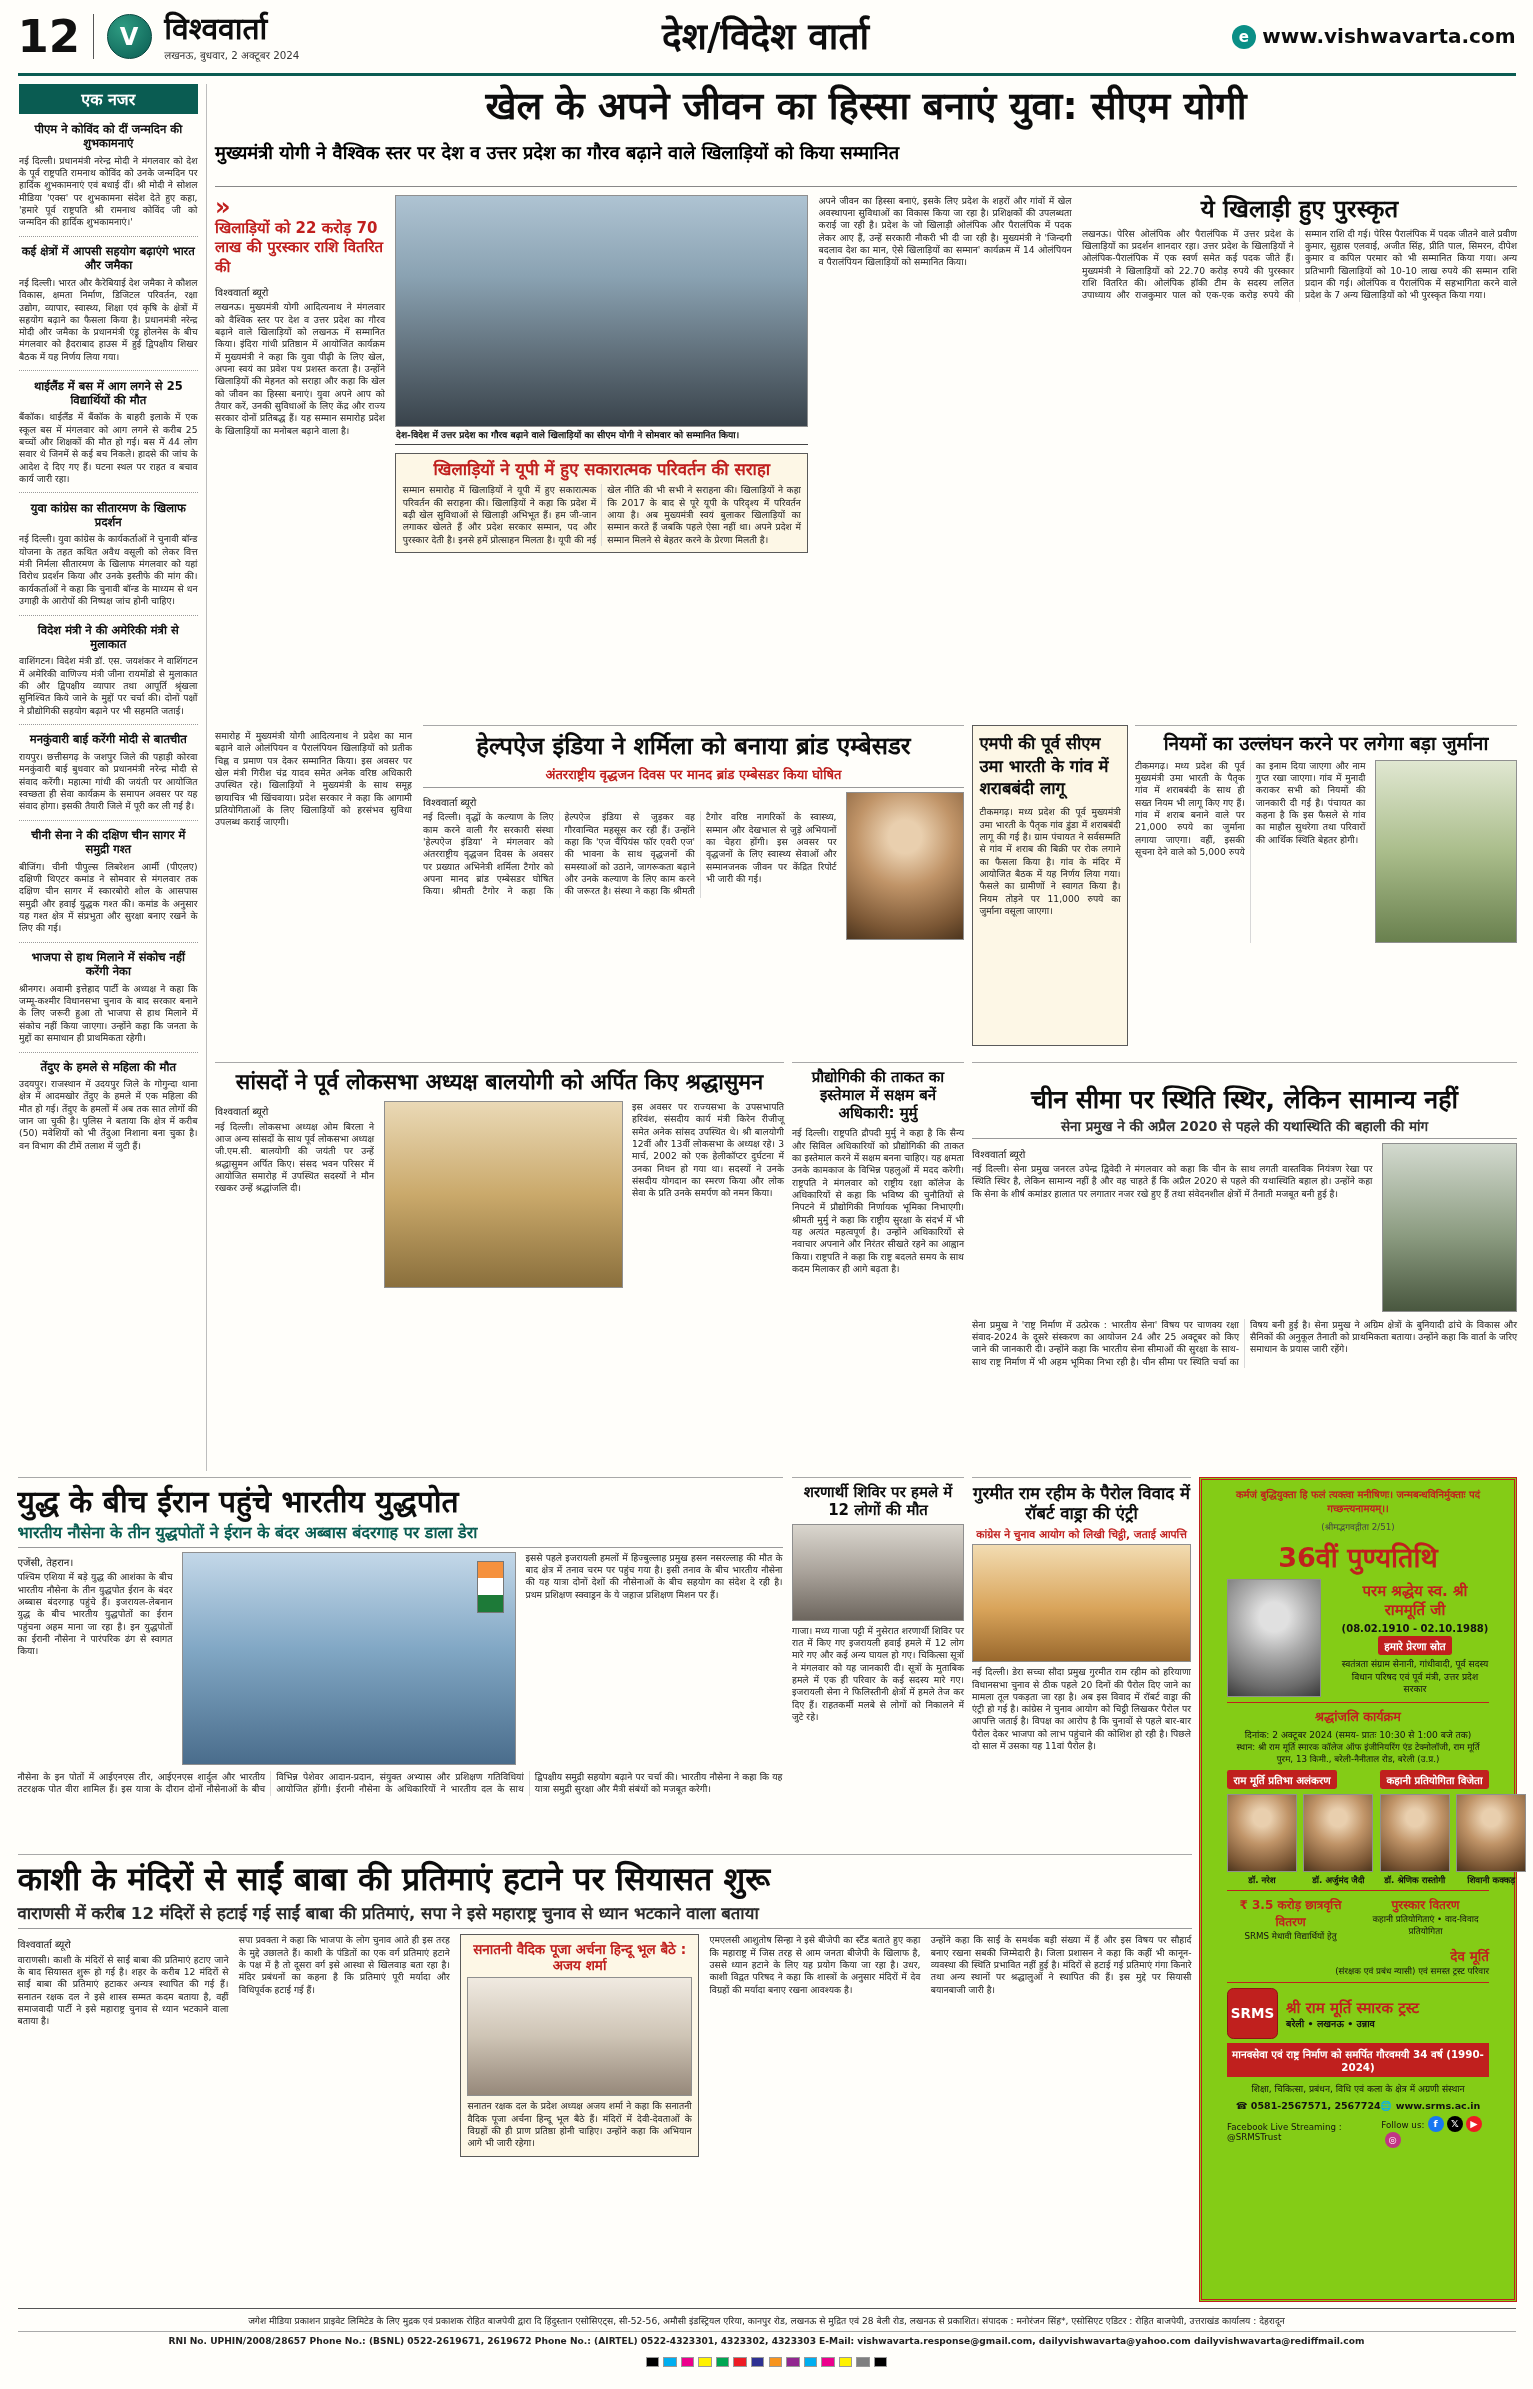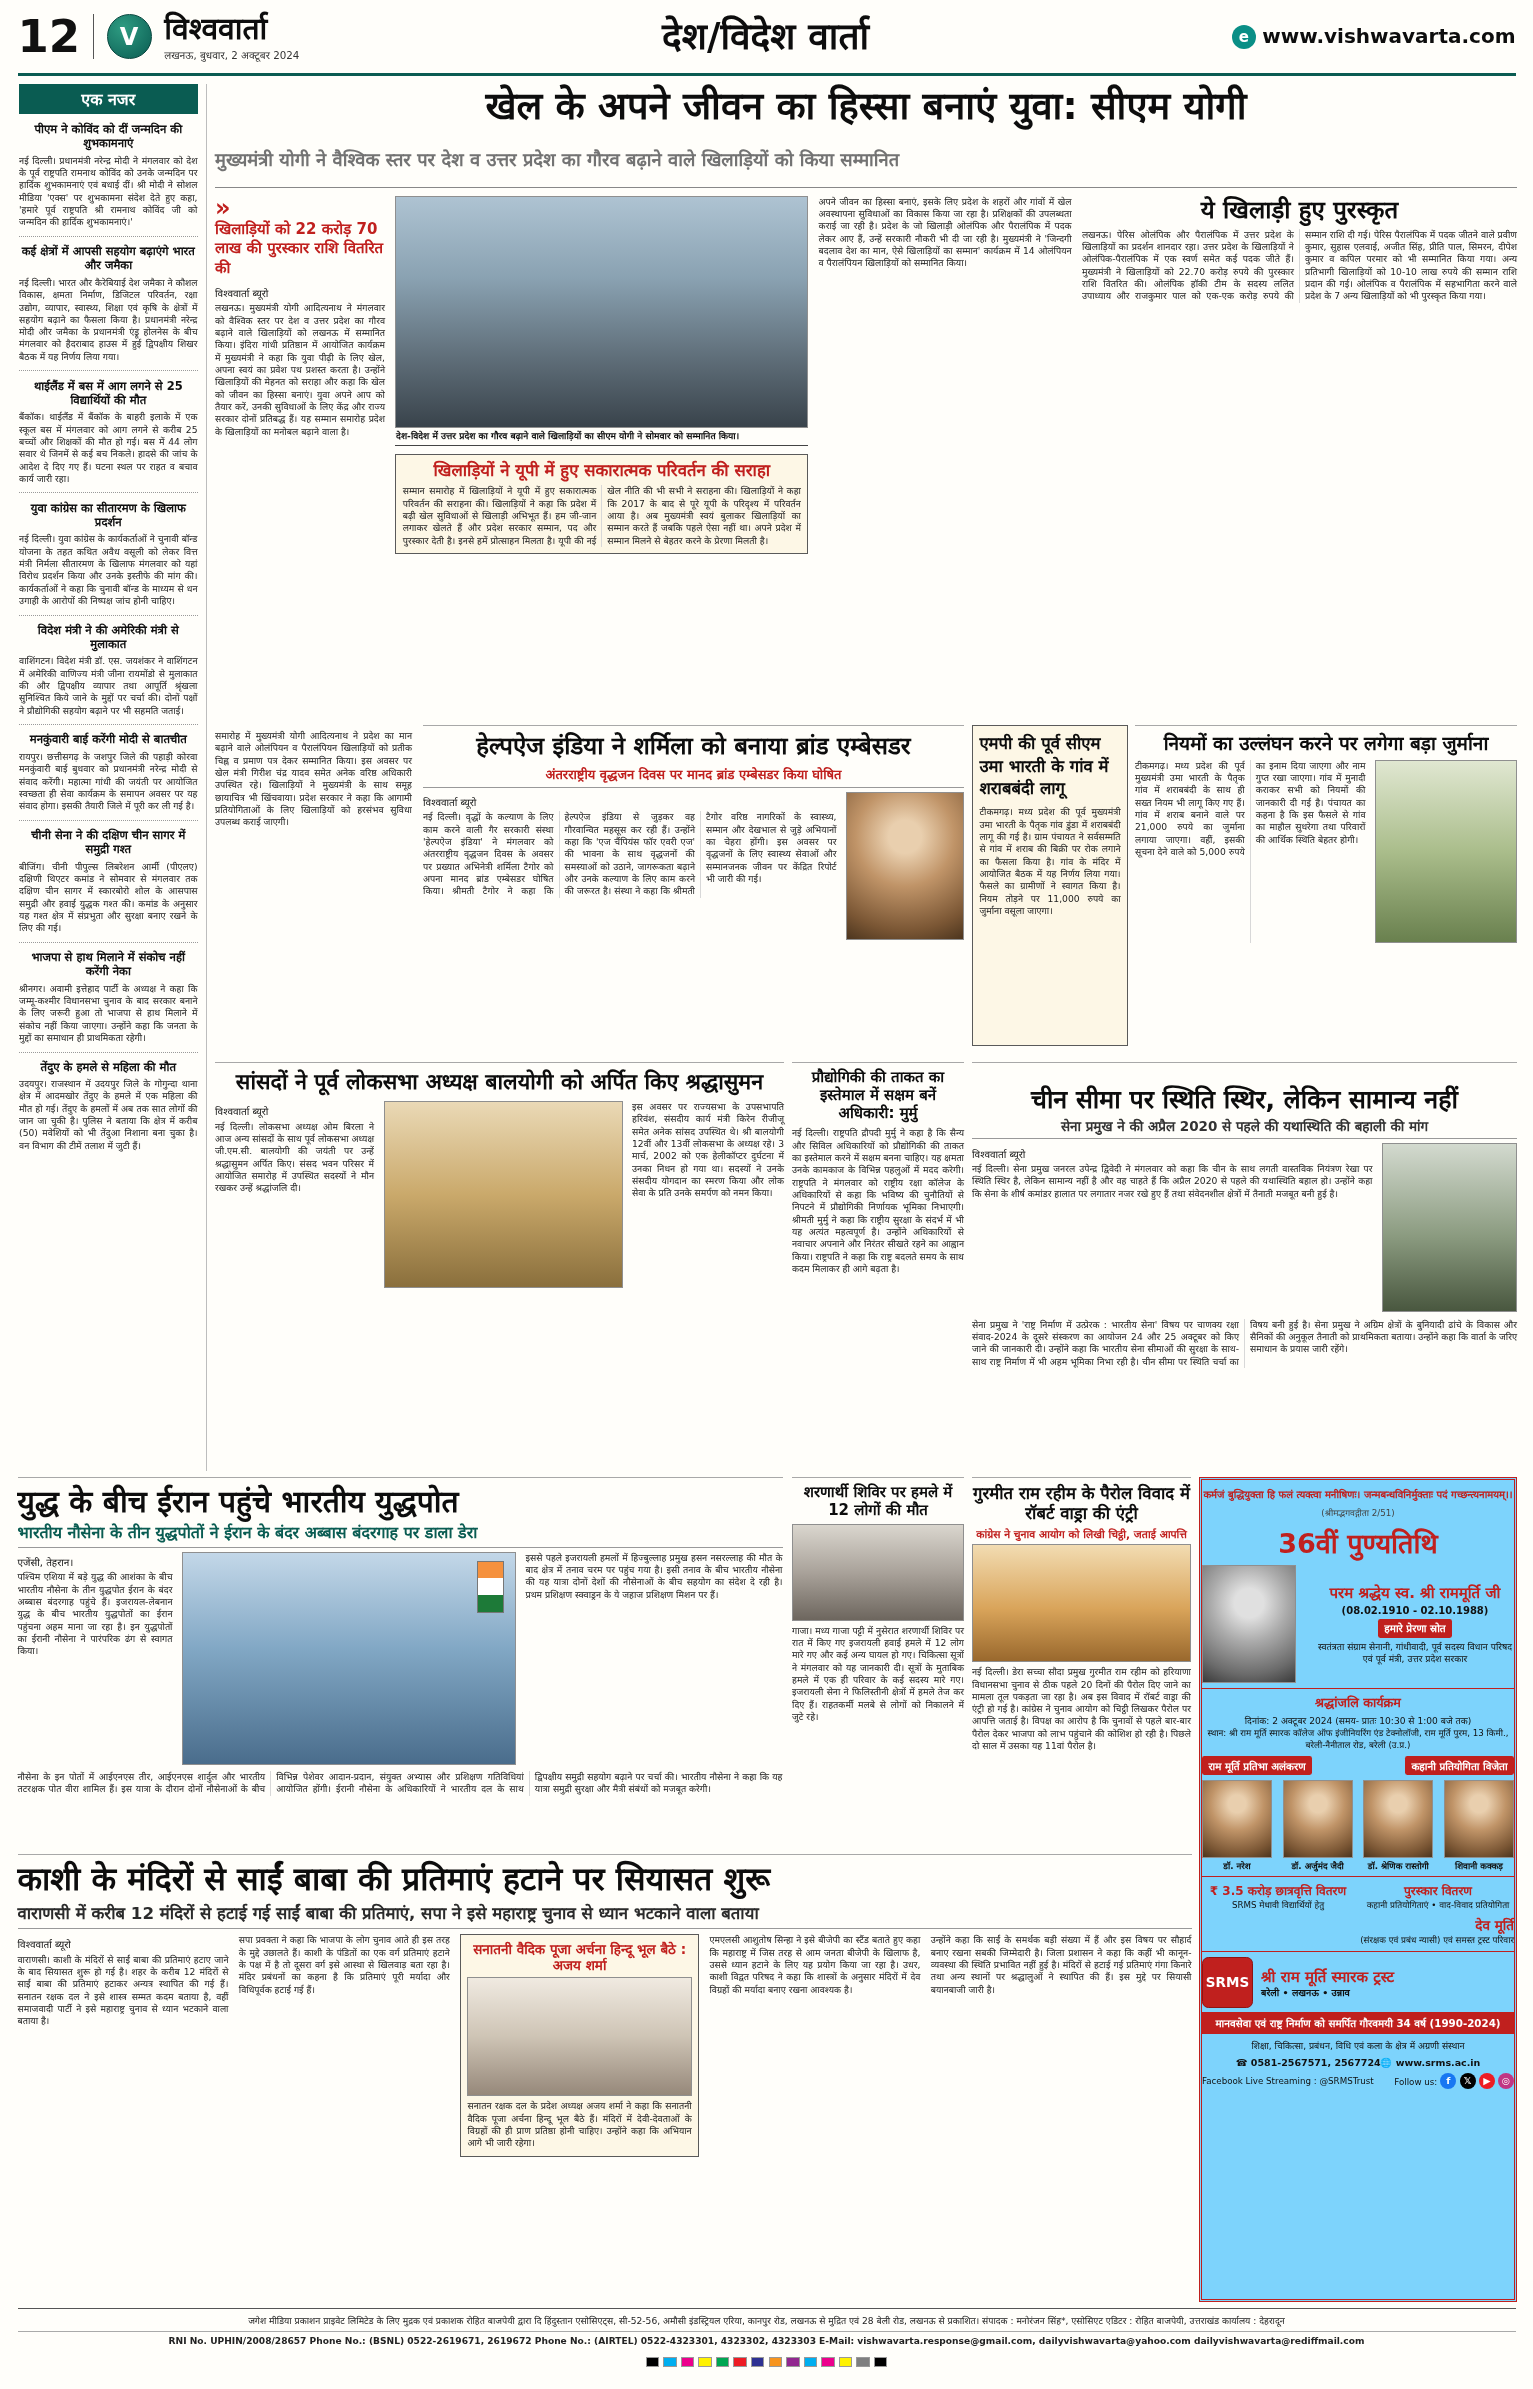--- a/index.html
+++ b/index.html
@@ -35,21 +35,21 @@
   .ph-parl{background:linear-gradient(180deg,#ead9b6 0%,#caa96b 50%,#8a6f3c 100%)}
   .ph-general{background:linear-gradient(180deg,#d3dacf 0%,#8b9b80 55%,#49573f 100%)}
   .ph-navy{background:linear-gradient(180deg,#c3d7e8 0%,#82a8c5 45%,#4a6d8c 100%)}
   .ph-gaza{background:linear-gradient(180deg,#dad6ce 0%,#a9a29a 50%,#6d665e 100%)}
   .ph-guru{background:linear-gradient(180deg,#f2dcb2 0%,#d9a45a 55%,#99682d 100%)}
   .ph-sai{background:linear-gradient(180deg,#f0eae1 0%,#cec4b5 50%,#96887a 100%)}
   .ph-rm{background:radial-gradient(circle at 50% 32%,#e0e0e0 16%,#ababab 42%,#6b6b6b 78%,#3a3a3a)}
   .flag{position:absolute;right:11px;top:8px;width:27px;height:52px;border:0.8px solid #777}
   .flag div{height:33.33%}
   
-  .ad{border:3.2px double #c0201e;background:#7dd3fc;padding:8px 0;display:flex;flex-direction:column;gap:4.8px}
+  .ad{border:3.2px double #c0201e;background:#84cc16;padding:8px 25px;display:flex;flex-direction:column;gap:4.8px}
   .ad .red{color:#c0201e;font-weight:bold}
   .pill{background:#c0201e;color:#fff;font-weight:bold;font-size:10.3px;padding:2.4px 6.4px;display:inline-block;border-radius:2.4px}
   .srms-logo{width:51px;height:51px;border-radius:6.4px;background:#c0201e;color:#fff;display:flex;align-items:center;justify-content:center;font-weight:bold;font-size:13.5px;border:1.6px solid #8d1414}
   .soc{width:16px;height:16px;border-radius:50%;color:#fff;font-size:9.5px;font-weight:bold;display:inline-flex;align-items:center;justify-content:center;margin-left:3.2px}
   .swatch{width:13.5px;height:10.3px;display:inline-block;border:0.4px solid #999}
 </style>
 </head>
 <body>
 
 <div class="page">
@@ -96,21 +96,21 @@
     <hr class="sep">
     <h3>भाजपा से हाथ मिलाने में संकोच नहीं करेंगी नेका</h3>
     <div class="body">श्रीनगर। अवामी इत्तेहाद पार्टी के अध्यक्ष ने कहा कि जम्मू-कश्मीर विधानसभा चुनाव के बाद सरकार बनाने के लिए जरूरी हुआ तो भाजपा से हाथ मिलाने में संकोच नहीं किया जाएगा। उन्होंने कहा कि जनता के मुद्दों का समाधान ही प्राथमिकता रहेगी।</div>
     <hr class="sep">
     <h3>तेंदुए के हमले से महिला की मौत</h3>
     <div class="body">उदयपुर। राजस्थान में उदयपुर जिले के गोगुन्दा थाना क्षेत्र में आदमखोर तेंदुए के हमले में एक महिला की मौत हो गई। तेंदुए के हमलों में अब तक सात लोगों की जान जा चुकी है। पुलिस ने बताया कि क्षेत्र में करीब (50) मवेशियों को भी तेंदुआ निशाना बना चुका है। वन विभाग की टीमें तलाश में जुटी हैं।</div>
   </div>
 
   <div class="abs" style="left:215px;top:84px;width:1302px">
     <div class="hd" style="font-size:38px;text-align:center">खेल के अपने जीवन का हिस्सा बनाएं युवा: सीएम योगी</div>
-    <div class="hd" style="font-size:18.3px;color:#737373;margin-top:20px;padding-bottom:17px;border-bottom:0.8px solid #888">मुख्यमंत्री योगी ने वैश्विक स्तर पर देश व उत्तर प्रदेश का गौरव बढ़ाने वाले खिलाड़ियों को किया सम्मानित</div>
+    <div class="hd" style="font-size:18.3px;color:#000000;margin-top:13px;padding-bottom:23px;border-bottom:0.8px solid #888">मुख्यमंत्री योगी ने वैश्विक स्तर पर देश व उत्तर प्रदेश का गौरव बढ़ाने वाले खिलाड़ियों को किया सम्मानित</div>
     <div style="display:flex;gap:10.3px;margin-top:7.2px">
 
       <div style="width:170px;flex:none">
         <span class="kick" style="font-size:24px;line-height:1">»</span>
         <div class="kick" style="font-size:15px;line-height:1.3">खिलाड़ियों को 22 करोड़ 70 लाख की पुरस्कार राशि वितरित की</div>
         <div class="byline" style="margin-top:8px">विश्ववार्ता ब्यूरो</div>
         <div class="body">लखनऊ। मुख्यमंत्री योगी आदित्यनाथ ने मंगलवार को वैश्विक स्तर पर देश व उत्तर प्रदेश का गौरव बढ़ाने वाले खिलाड़ियों को लखनऊ में सम्मानित किया। इंदिरा गांधी प्रतिष्ठान में आयोजित कार्यक्रम में मुख्यमंत्री ने कहा कि युवा पीढ़ी के लिए खेल, अपना स्वयं का प्रवेश पथ प्रशस्त करता है। उन्होंने खिलाड़ियों की मेहनत को सराहा और कहा कि खेल को जीवन का हिस्सा बनाएं। युवा अपने आप को तैयार करें, उनकी सुविधाओं के लिए केंद्र और राज्य सरकार दोनों प्रतिबद्ध हैं। यह सम्मान समारोह प्रदेश के खिलाड़ियों का मनोबल बढ़ाने वाला है।</div>
       </div>
 
       <div style="width:413px;flex:none">

